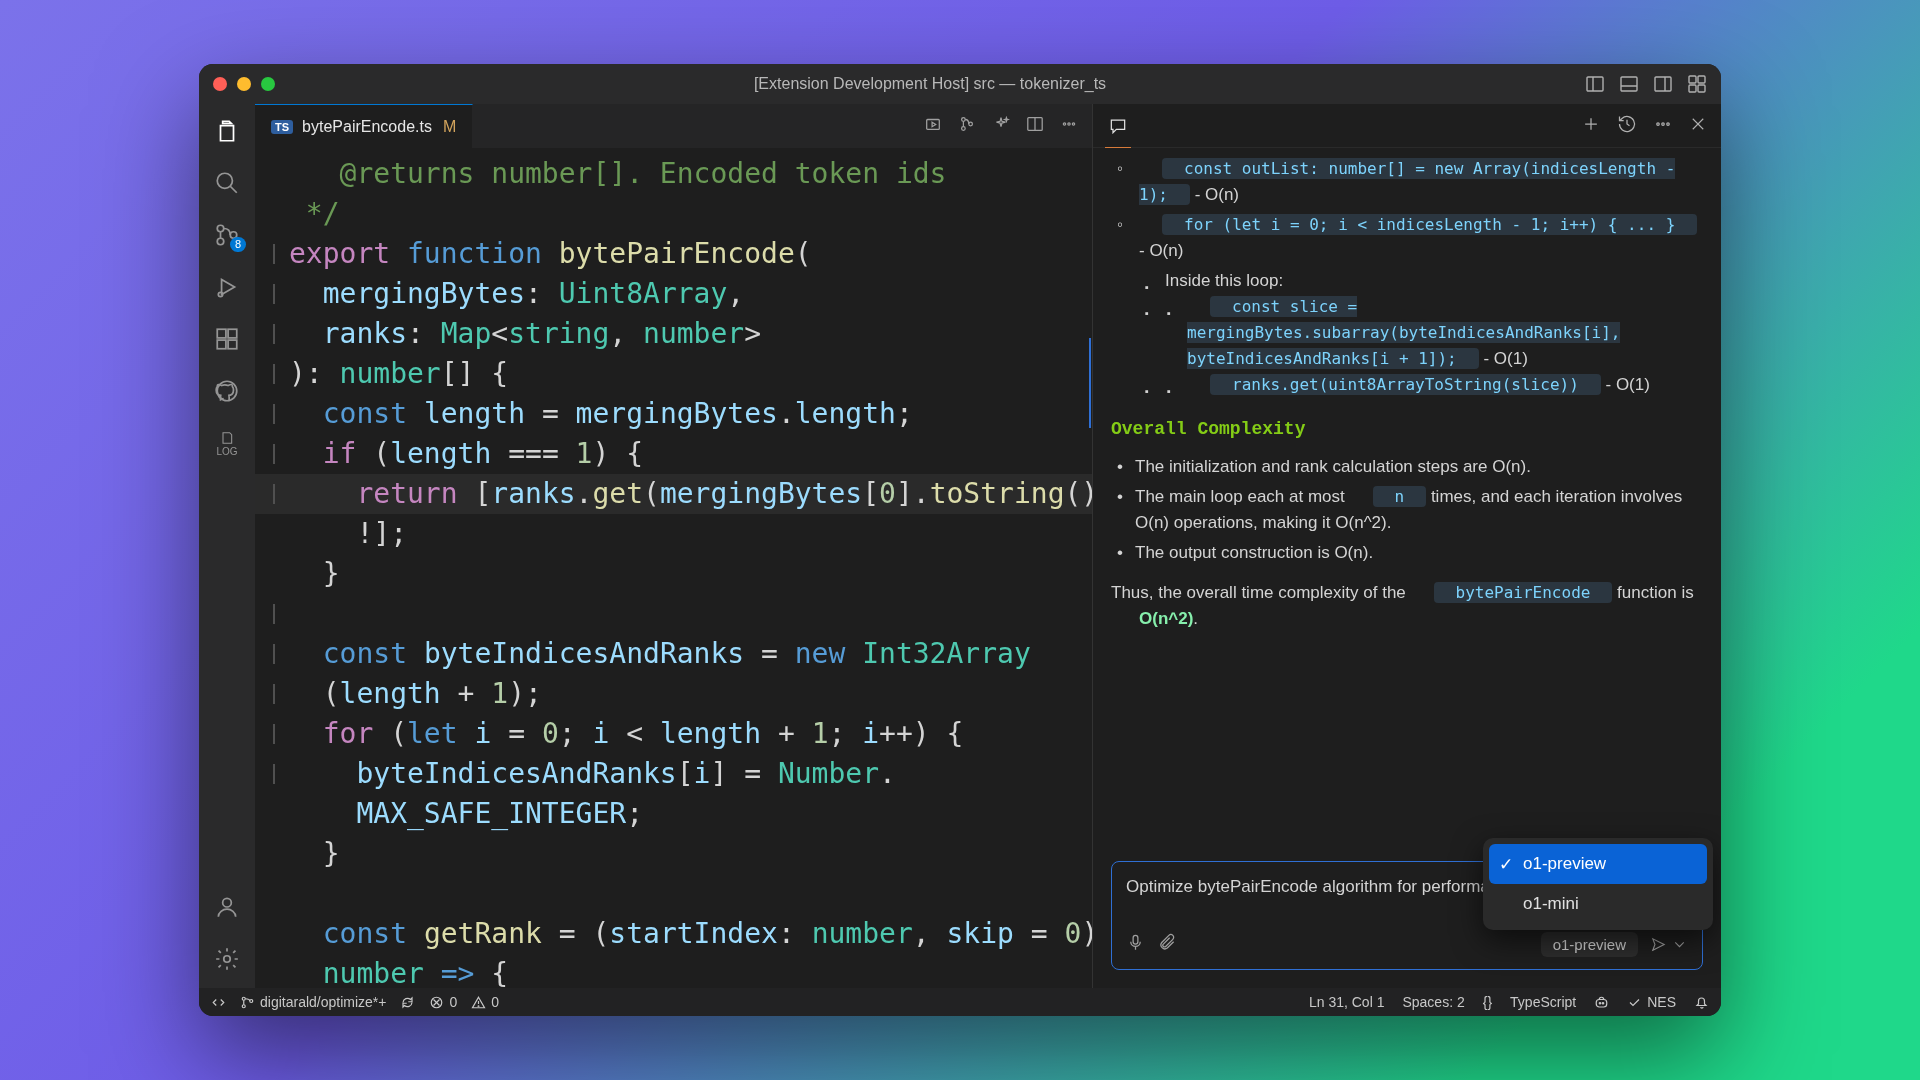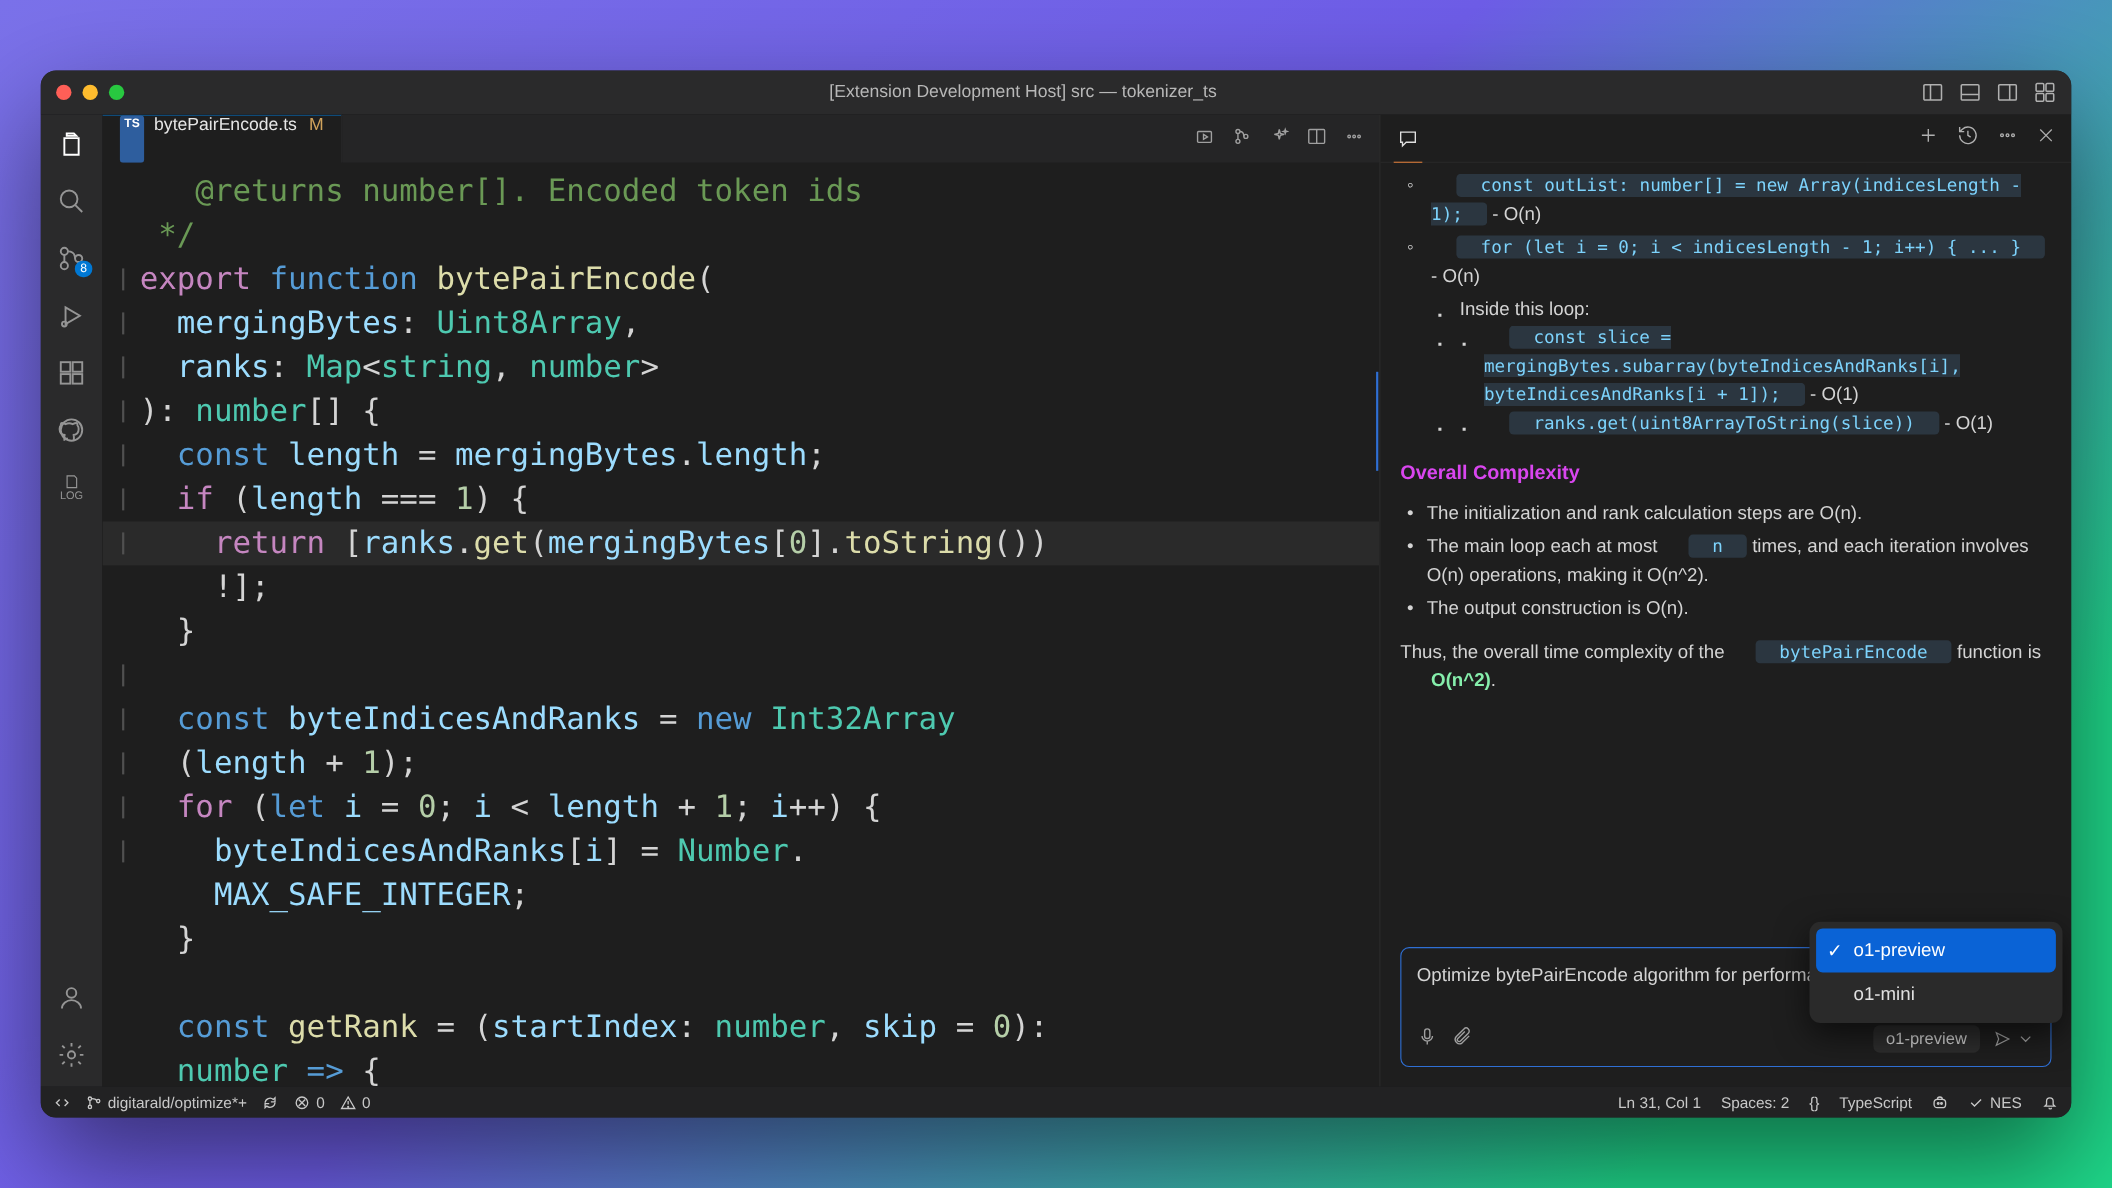--- a/index.html
+++ b/index.html
@@ -4,21 +4,21 @@
 <style>
   * { box-sizing: border-box; margin: 0; padding: 0; }
   body {
     width: 1920px; height: 1080px;
     background: linear-gradient(135deg, #7b72ea 0%, #6e5de8 45%, #1fd88a 85%);
     font-family: -apple-system, "Segoe UI", sans-serif;
     display: flex; align-items: center; justify-content: center;
     overflow: hidden;
   }
   .window {
-    width: 1846px; height: 952px;
+    width: 1522px; height: 952px;
     background: #1e1e1e;
     border-radius: 14px;
     box-shadow: 0 40px 100px rgba(0,0,0,0.5);
     display: flex; flex-direction: column;
     overflow: hidden;
     position: relative;
   }
   .titlebar {
     height: 40px; background: #2a2a2b;
     display: flex; align-items: center;
@@ -38,21 +38,21 @@
   .abicon svg { stroke:#959595; fill:none; stroke-width:1.6; }
   .abicon.active { color:#fff; }
   .abicon.active svg { stroke:#fff; }
   .abicon.active::before { content:""; position:absolute; left:-15px; top:-3px; width:2px; height:36px; background:#fff; }
   .badge { position:absolute; bottom:-2px; right:-4px; background:#0078d4; color:#fff; font-size:11px; border-radius:10px; padding:0 5px; line-height:15px; }
   .ab-bottom { margin-top:auto; margin-bottom:14px; display:flex; flex-direction:column; gap:22px; }
 
   .main { flex:1; display:flex; overflow:hidden; }
   .editor-pane { flex:1; display:flex; flex-direction:column; border-right:1px solid #333; overflow:hidden; }
   .tabs { height:44px; background:#252526; display:flex; align-items:stretch; }
-  .tab { display:flex; gap:9px; padding:0 16px; background:#1e1e1e; border-right:1px solid #252526; border-top:1px solid #0078d4; color:#e6e6e6; font-size:16px; }
+  .tab { display:flex; align-items:center; gap:9px; padding:0 16px; background:#1e1e1e; border-right:1px solid #252526; border-top:1px solid #0078d4; color:#e6e6e6; font-size:16px; }
   .ts-badge { background:#2e5e9e; color:#fff; font-size:11px; font-weight:700; padding:1px 4px; border-radius:3px; }
   .tab .mod { color:#d1a35c; margin-left:2px; }
   .tab-actions { margin-left:auto; display:flex; align-items:center; gap:16px; padding-right:14px; color:#a0a0a0; }
   .tab-actions svg { stroke:#a0a0a0; fill:none; stroke-width:1.4; width:18px; height:18px; }
 
   .editor { flex:1; background:#1e1e1e; padding:6px 0 0 34px; position:relative; overflow:hidden; }
   .code { font-family: "SF Mono", Menlo, Consolas, monospace; font-size:28px; line-height:40px; color:#d4d4d4; white-space:pre; }
   .gutter { position:absolute; left:10px; top:6px; width:18px; }
   .gline { height:40px; display:flex; align-items:center; justify-content:center; }
   .fold { width:2px; height:20px; background:#505050; }
@@ -74,21 +74,21 @@
   .chat-body { flex:1; overflow:hidden; padding:8px 18px 0 18px; color:#d4d4d4; font-size:17px; line-height:26px; }
   .chat-body ul { list-style:none; }
   .chat-body .bullet-outer { padding-left:28px; position:relative; margin-bottom:4px; }
   .chat-body .bullet-outer::before { content:"◦"; position:absolute; left:6px; color:#d4d4d4; }
   .chat-body .bullet-inner { padding-left:26px; position:relative; }
   .chat-body .bullet-inner::before { content:"▪"; position:absolute; left:6px; font-size:11px; top:6px; }
   .chat-body .bullet-disc { padding-left:24px; position:relative; margin-bottom:4px; }
   .chat-body .bullet-disc::before { content:"•"; position:absolute; left:6px; }
   .chat-body code { background:#2b3640; padding:1px 22px; border-radius:4px; font-family:"SF Mono",Menlo,monospace; font-size:16px; color:#7dd3fc;margin-left:23px; }
   .chat-body b { color:#86efac; font-weight:700;margin-left:28px; }
-  .chat-body h4 { color:#d946ef; font-size:18px; font-weight:700; margin:18px 0 12px; }
+  .chat-body h4 { color:#84cc16; font-size:18px; font-weight:700; margin:18px 0 12px;font-family:Liberation Mono, monospace; }
   .para { margin:14px 0; }
 
   .chat-input-wrap { padding:0 18px 18px 18px; }
   .chat-input { border:1px solid #2f6fd4; border-radius:8px; background:#1e1e1e; padding:12px 14px; }
   .chat-input-text { color:#d4d4d4; font-size:17px; line-height:25px; min-height:50px; }
   .cursor { display:inline-block; width:1px; height:19px; background:#d4d4d4; vertical-align:middle; margin-left:1px; }
   .chat-input-bottom { display:flex; align-items:center; gap:12px; margin-top:8px; }
   .cib-icon svg { stroke:#a0a0a0; fill:none; stroke-width:1.6; width:19px; height:19px; }
   .model-pill { margin-left:auto; background:#2d2d2d; border-radius:6px; padding:4px 12px; color:#d0d0d0; font-size:15px; }
   .send { display:flex; align-items:center; gap:4px; color:#a0a0a0; }

